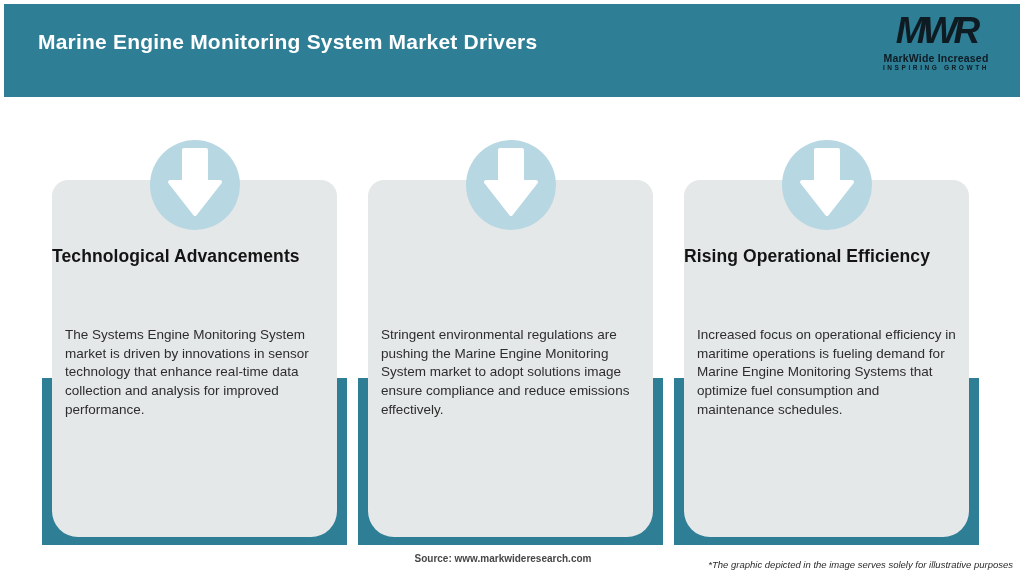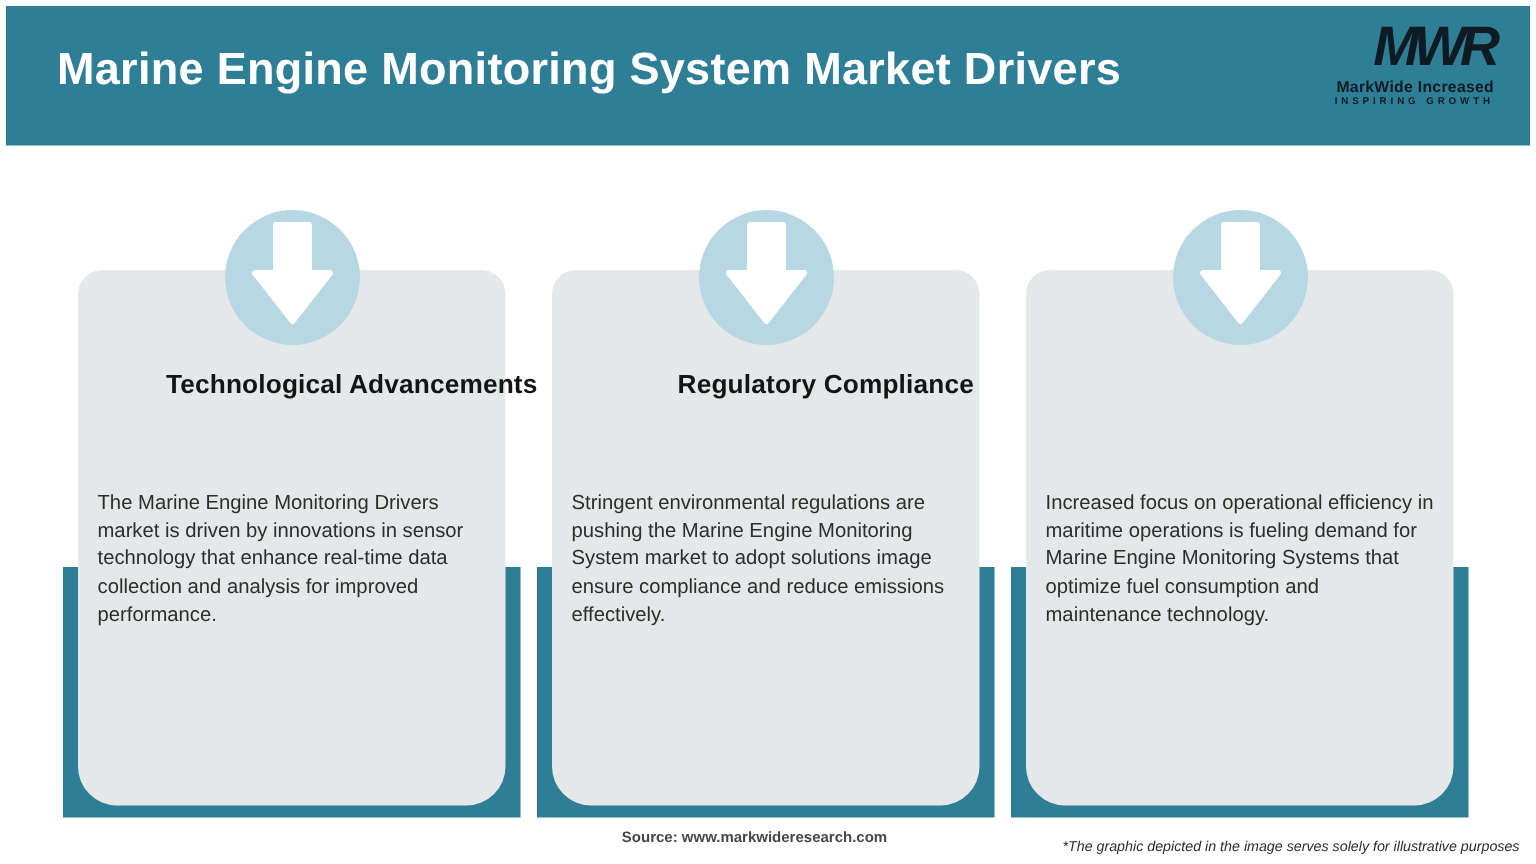--- a/index.html
+++ b/index.html
@@ -9,25 +9,25 @@
     background:#ffffff;
     font-family:"Liberation Sans", sans-serif;
     overflow:hidden;
   }
   .header {
     position:absolute; left:4px; top:4px; width:1016px; height:93px;
     background:#2e7e96;
   }
   .page-title {
     position:absolute; left:34px; top:26px;
-    color:#ffffff; font-size:30px; font-weight:bold; letter-spacing:.2px;
+    color:#ffffff; font-size:21px; font-weight:bold; letter-spacing:.2px;
   }
   .logo {
     position:absolute; right:24px; top:8px; width:120px;
-    text-align:right; color:#0e1b22; line-height:1;
+    text-align:center; color:#0e1b22; line-height:1;
   }
   .logo-mark {
     font-size:37px; font-weight:800; font-style:italic;
     letter-spacing:-4px; line-height:1.05;
   }
   .logo-name { font-size:10.5px; font-weight:bold; margin-top:2px; letter-spacing:.2px; }
   .logo-tagline { font-size:6.5px; font-weight:bold; letter-spacing:2.6px; margin-top:2px; }
 
   .group { position:absolute; top:0; width:305px; height:576px; }
   .g1 { left:42px; } .g2 { left:358px; } .g3 { left:674px; }
@@ -42,23 +42,22 @@
     border-radius:16px 16px 26px 26px;
   }
   .circle {
     position:absolute; top:140px; left:50%; transform:translateX(-50%);
     width:90px; height:90px; border-radius:50%;
     background:#b7d7e3;
   }
   .circle svg { display:block; width:90px; height:90px; }
   .card-title {
     position:absolute; top:66px; left:0; width:100%;
-    text-align:center; font-size:17.5px; font-weight:bold; color:#141414;
+    font-size:17.5px; font-weight:bold; color:#141414;
     letter-spacing:.1px;
-    margin-left:40px;
   }
   .card-body {
     position:absolute; top:146px; left:13px; right:11px;
     font-size:13.5px; line-height:1.38; color:#2d2d2d;
   }
   .source {
     position:absolute; left:503px; top:553px; transform:translateX(-50%);
     font-size:10px; font-weight:bold; color:#474747; white-space:nowrap;
   }
   .note {
@@ -75,46 +74,46 @@
     <div class="logo-mark">MWR</div>
     <div class="logo-name">MarkWide Increased</div>
     <div class="logo-tagline">INSPIRING GROWTH</div>
   </div>
 </div>
 
 <div class="group g1">
   <div class="backing"></div>
   <div class="card">
     <div class="card-title">Technological Advancements</div>
-    <div class="card-body">The Marine Engine Monitoring Drivers market is driven by innovations in sensor technology that enhance real-time data collection and analysis for improved performance.</div>
+    <div class="card-body">The Systems Engine Monitoring System market is driven by innovations in sensor technology that enhance real-time data collection and analysis for improved performance.</div>
   </div>
   <div class="circle">
     <svg viewBox="0 0 90 90" aria-hidden="true">
       <path d="M34 10 H56 V42 H70 L45 74 L20 42 H34 Z" fill="#ffffff" stroke="#ffffff" stroke-width="4" stroke-linejoin="round"></path>
     </svg>
   </div>
 </div>
 
 <div class="group g2">
   <div class="backing"></div>
   <div class="card">
-    <div class="card-title">Regulatory Compliance</div>
     <div class="card-body">Stringent environmental regulations are pushing the Marine Engine Monitoring System market to adopt solutions image ensure compliance and reduce emissions effectively.</div>
   </div>
   <div class="circle">
     <svg viewBox="0 0 90 90" aria-hidden="true">
       <path d="M34 10 H56 V42 H70 L45 74 L20 42 H34 Z" fill="#ffffff" stroke="#ffffff" stroke-width="4" stroke-linejoin="round"></path>
     </svg>
   </div>
 </div>
 
 <div class="group g3">
   <div class="backing"></div>
   <div class="card">
-    <div class="card-body">Increased focus on operational efficiency in maritime operations is fueling demand for Marine Engine Monitoring Systems that optimize fuel consumption and maintenance technology.</div>
+    <div class="card-title">Rising Operational Efficiency</div>
+    <div class="card-body">Increased focus on operational efficiency in maritime operations is fueling demand for Marine Engine Monitoring Systems that optimize fuel consumption and maintenance schedules.</div>
   </div>
   <div class="circle">
     <svg viewBox="0 0 90 90" aria-hidden="true">
       <path d="M34 10 H56 V42 H70 L45 74 L20 42 H34 Z" fill="#ffffff" stroke="#ffffff" stroke-width="4" stroke-linejoin="round"></path>
     </svg>
   </div>
 </div>
 
 <div class="source">Source: www.markwideresearch.com</div>
 <div class="note">*The graphic depicted in the image serves solely for illustrative purposes</div>

